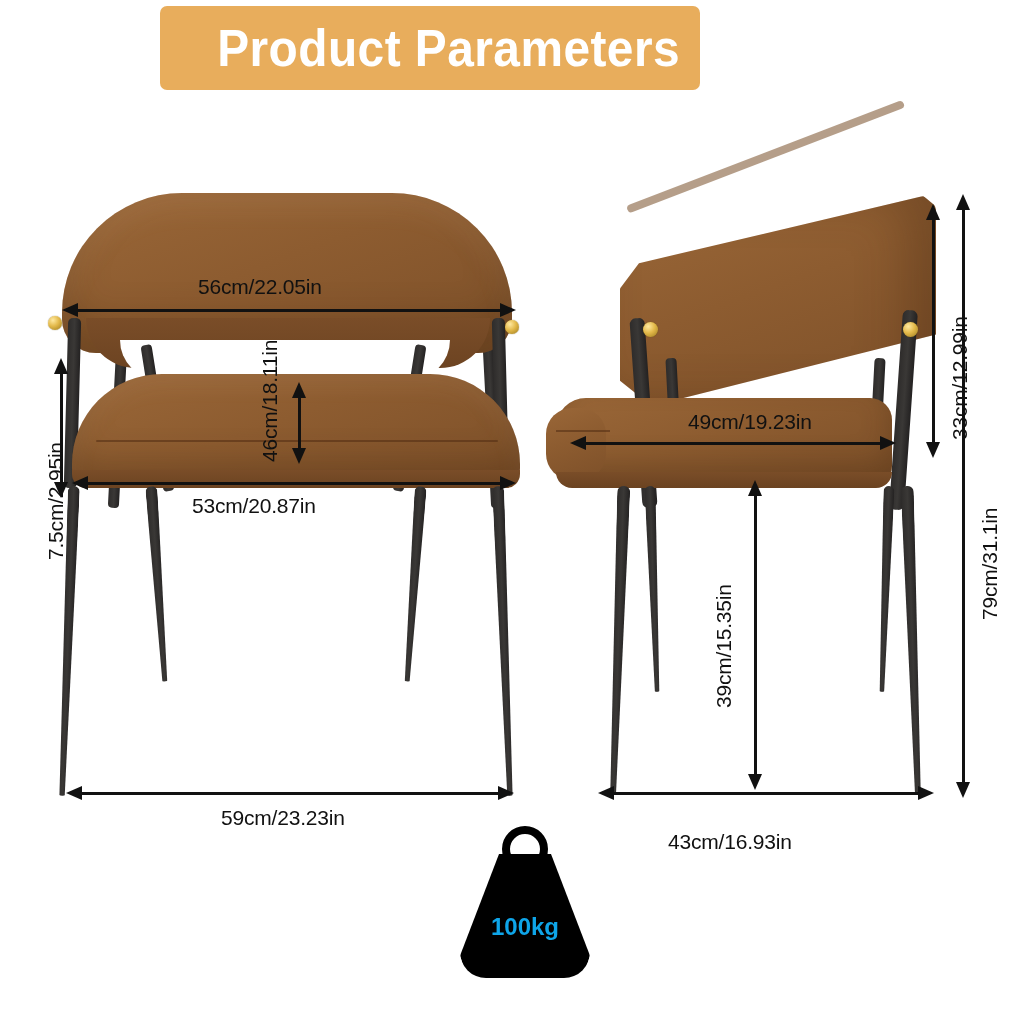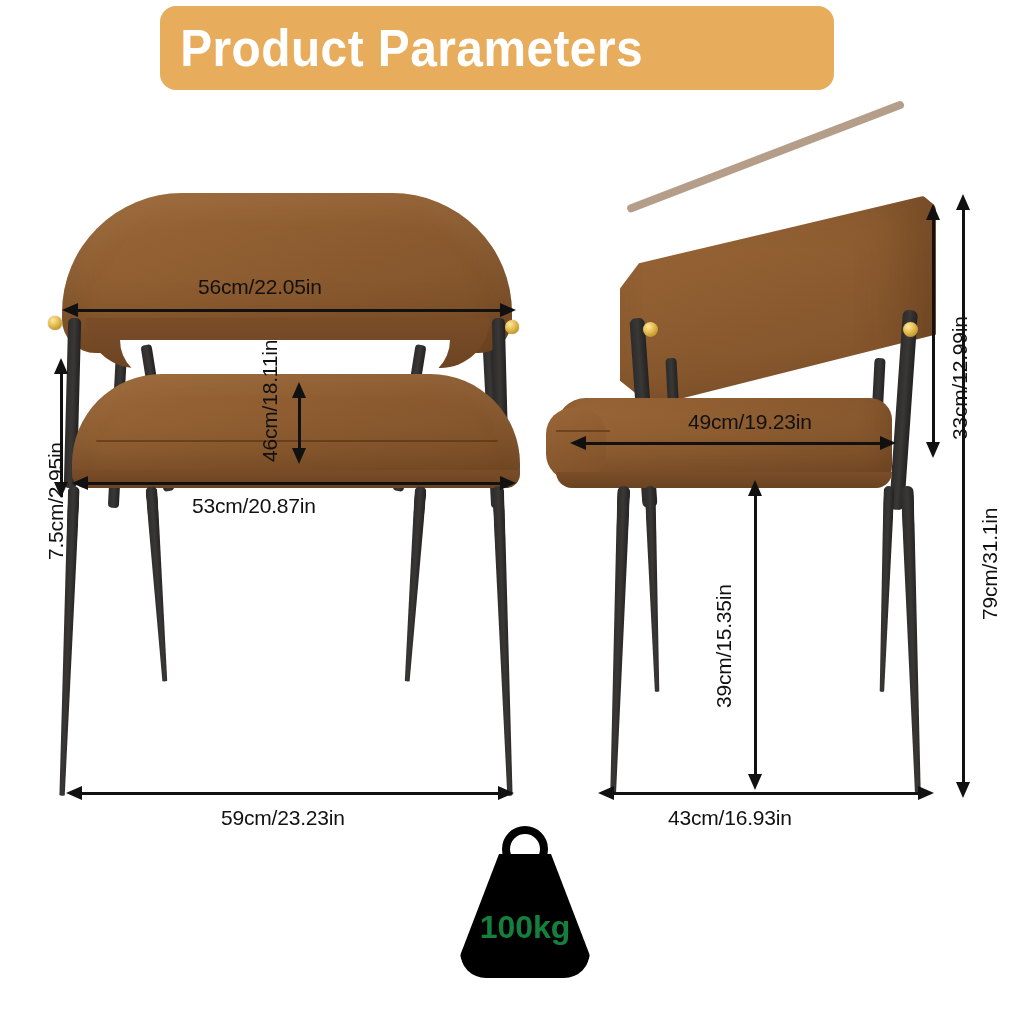--- a/index.html
+++ b/index.html
@@ -7,23 +7,23 @@
     width:1024px;height:1024px;
     background:#ffffff;
     font-family:"Liberation Sans", sans-serif;
     overflow:hidden;
     position:relative;
   }
   #stage{position:relative;width:1024px;height:1024px;overflow:hidden;background:#fff;}
 
   
   .banner{
-    position:absolute;left:160px;top:6px;width:674px;height:84px;
-    background:#e8ad5c;border-radius:16px;
-    display:flex;align-items:center;justify-content:flex-start;
+    position:absolute;left:160px;top:6px;width:540px;height:84px;
+    background:#e8ad5c;border-radius:7px;
+    display:flex;align-items:center;justify-content:flex-end;
   }
   .banner-text{
     color:#ffffff;font-size:52px;font-weight:bold;letter-spacing:.5px;
     font-family:"Liberation Sans", sans-serif;white-space:nowrap;
     transform:scaleX(.92);
   }
 
   
   .dim{
     position:absolute;color:#111;font-size:21px;white-space:nowrap;
@@ -56,21 +56,21 @@
     position:absolute;left:42px;top:0;width:46px;height:46px;border-radius:50%;
     border:8px solid #000;box-sizing:border-box;
   }
   .w-body{
     position:absolute;left:0;top:28px;width:130px;height:124px;background:#000;
     clip-path:polygon(30% 0%,70% 0%,100% 82%,96% 95%,86% 100%,14% 100%,4% 95%,0% 82%);
     border-radius:0 0 26px 26px;
     display:flex;align-items:center;justify-content:center;
   }
   .w-text{
-    color:#15803d;font-size:32px;font-weight:bold;
+    color:#0ea5e9;font-size:24px;font-weight:bold;
     font-family:"Liberation Sans", sans-serif;margin-top:22px;
   }
 </style>
 </head>
 <body>
 
 <div id="stage">
 
   <div class="banner">
     <div class="banner-text">Product Parameters</div>
@@ -188,21 +188,21 @@
   <div class="dim" style="left:688px;top:410px;">49cm/19.23in</div>
 
   <div class="vline" style="left:754px;top:494px;height:282px;"></div>
   <div class="ah ah-u" style="left:748px;top:480px;"></div>
   <div class="ah ah-d" style="left:748px;top:774px;"></div>
   <div class="dim rot" style="left:712px;top:708px;">39cm/15.35in</div>
 
   <div class="hline" style="left:614px;top:792px;width:304px;"></div>
   <div class="ah ah-l" style="left:598px;top:786px;"></div>
   <div class="ah ah-r" style="left:918px;top:786px;"></div>
-  <div class="dim" style="left:668px;top:806px;">43cm/16.93in</div>
+  <div class="dim" style="left:668px;top:830px;">43cm/16.93in</div>
 
   <div class="weight">
     <div class="w-ring"></div>
     <div class="w-body">
       <span class="w-text">100kg</span>
     </div>
   </div>
 
 </div>
 

